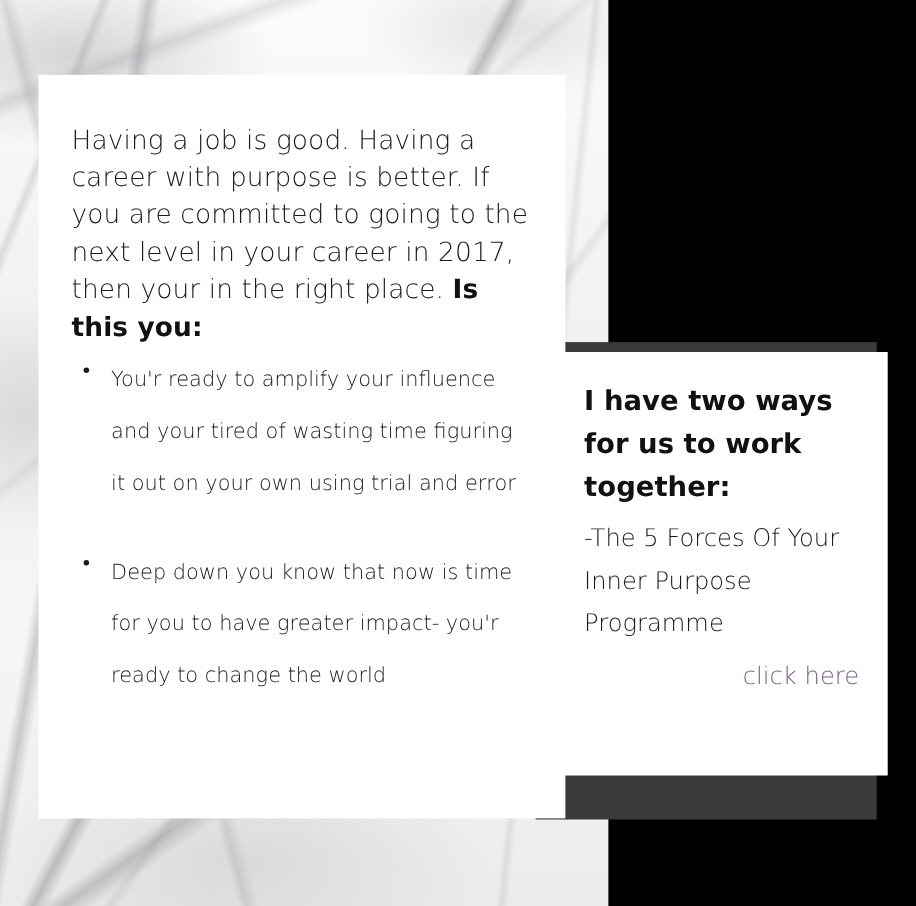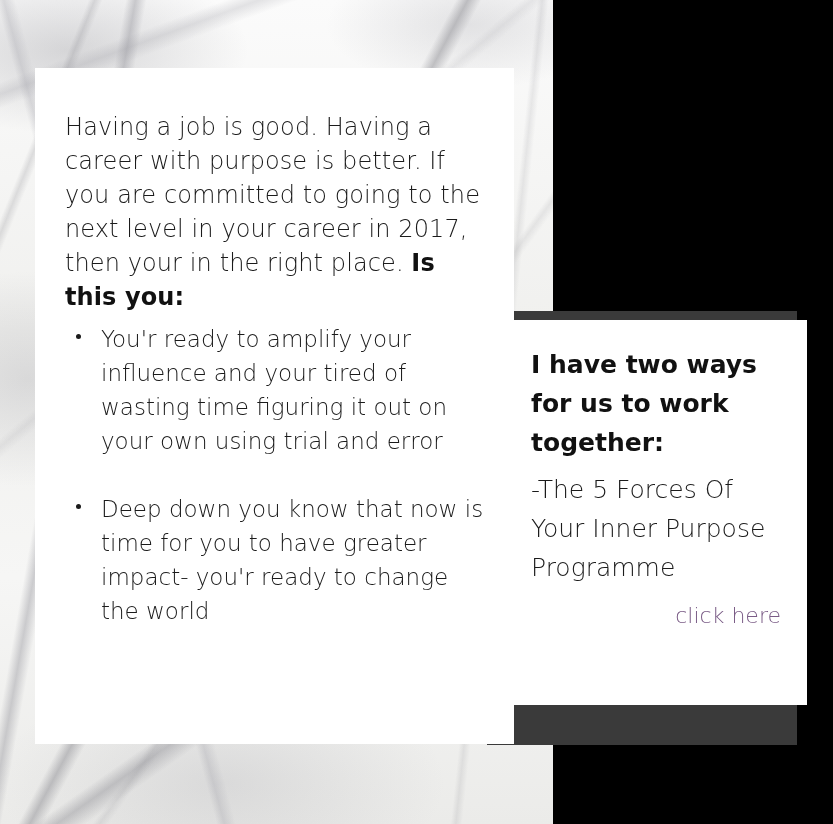--- a/index.html
+++ b/index.html
@@ -92,22 +92,22 @@
     color: #111111;
   }
   ul.bullets {
     list-style: none;
     margin: 8px 0 0 0;
     padding: 0;
   }
   ul.bullets li {
     position: relative;
     font-family: "DejaVu Sans", sans-serif;
-    font-size: 23px;
-    line-height: 34px;
+    font-size: 19px;
+    line-height: 47px;
     font-weight: 300;
     color: #1b1b1b;
     padding-left: 36px;
     margin-bottom: 34px;
   }
   ul.bullets li:last-child { margin-bottom: 0; }
   ul.bullets li .dot {
     position: absolute;
     left: 11px;
     top: 12px;
@@ -131,21 +131,21 @@
   .side-heading {
     font-family: "DejaVu Sans", sans-serif;
     font-size: 25px;
     line-height: 39px;
     font-weight: bold;
     color: #111111;
     margin: 0 0 8px 0;
   }
   .side-line {
     font-family: "DejaVu Sans", sans-serif;
-    font-size: 25px;
+    font-size: 22px;
     line-height: 39px;
     font-weight: 300;
     color: #1b1b1b;
     margin: 0 0 14px 0;
   }
   .side-link {
     display: block;
     text-align: right;
     font-family: "DejaVu Sans", sans-serif;
     font-size: 22px;

